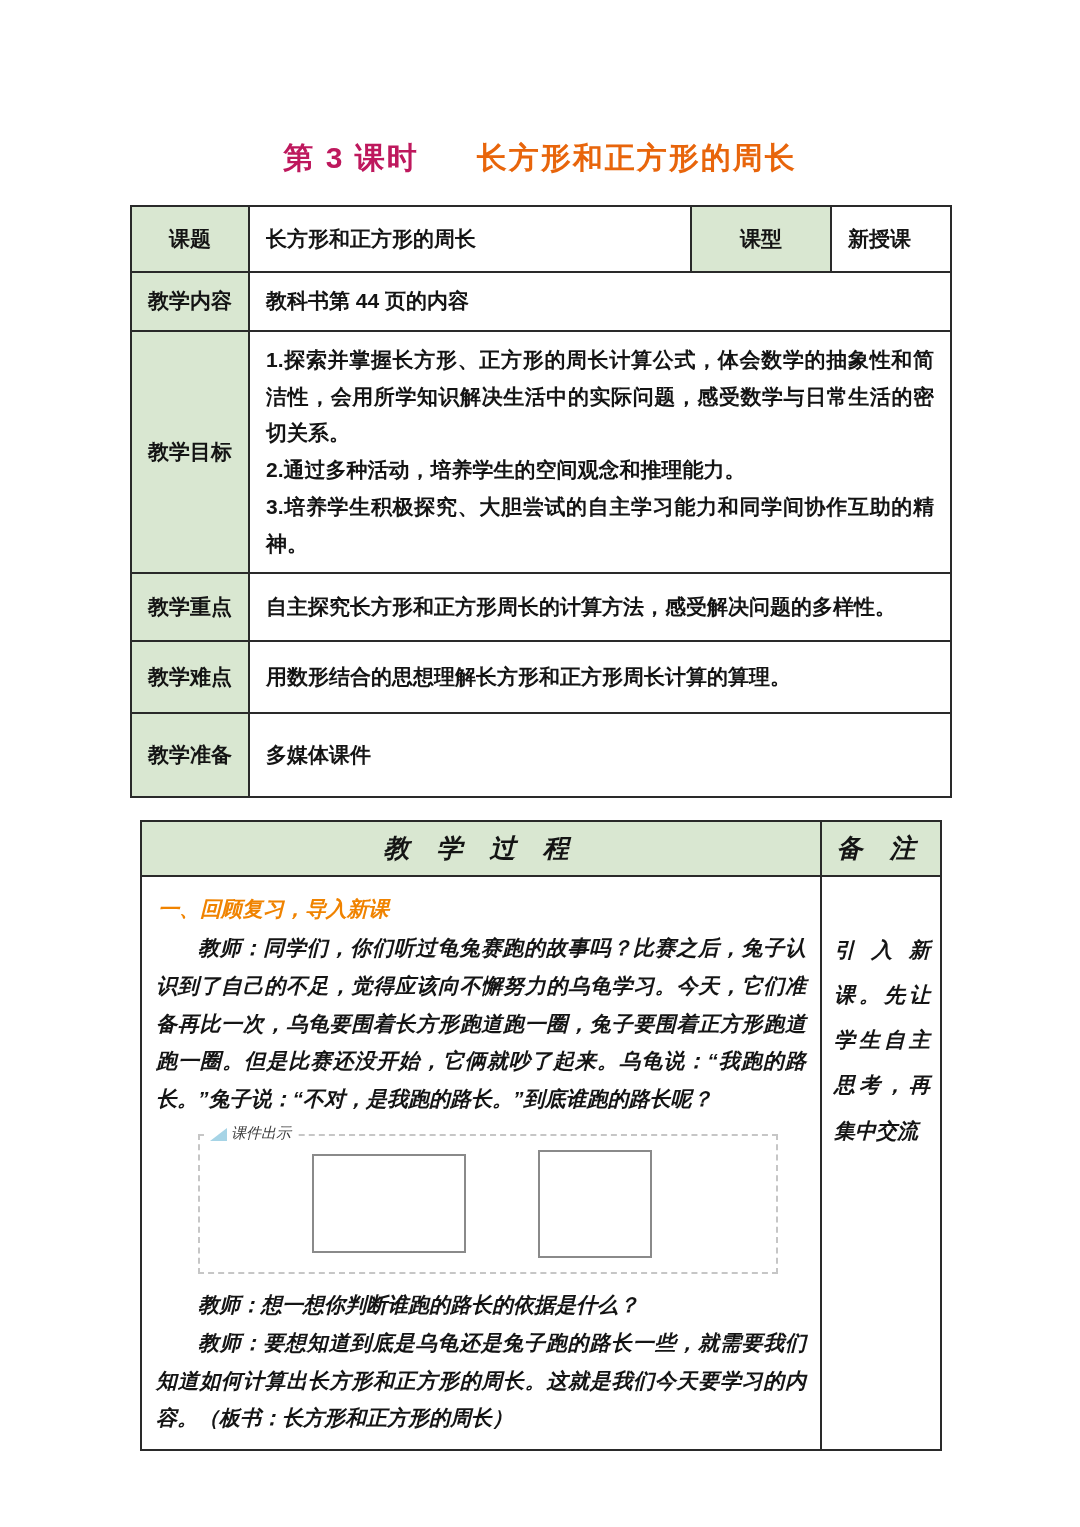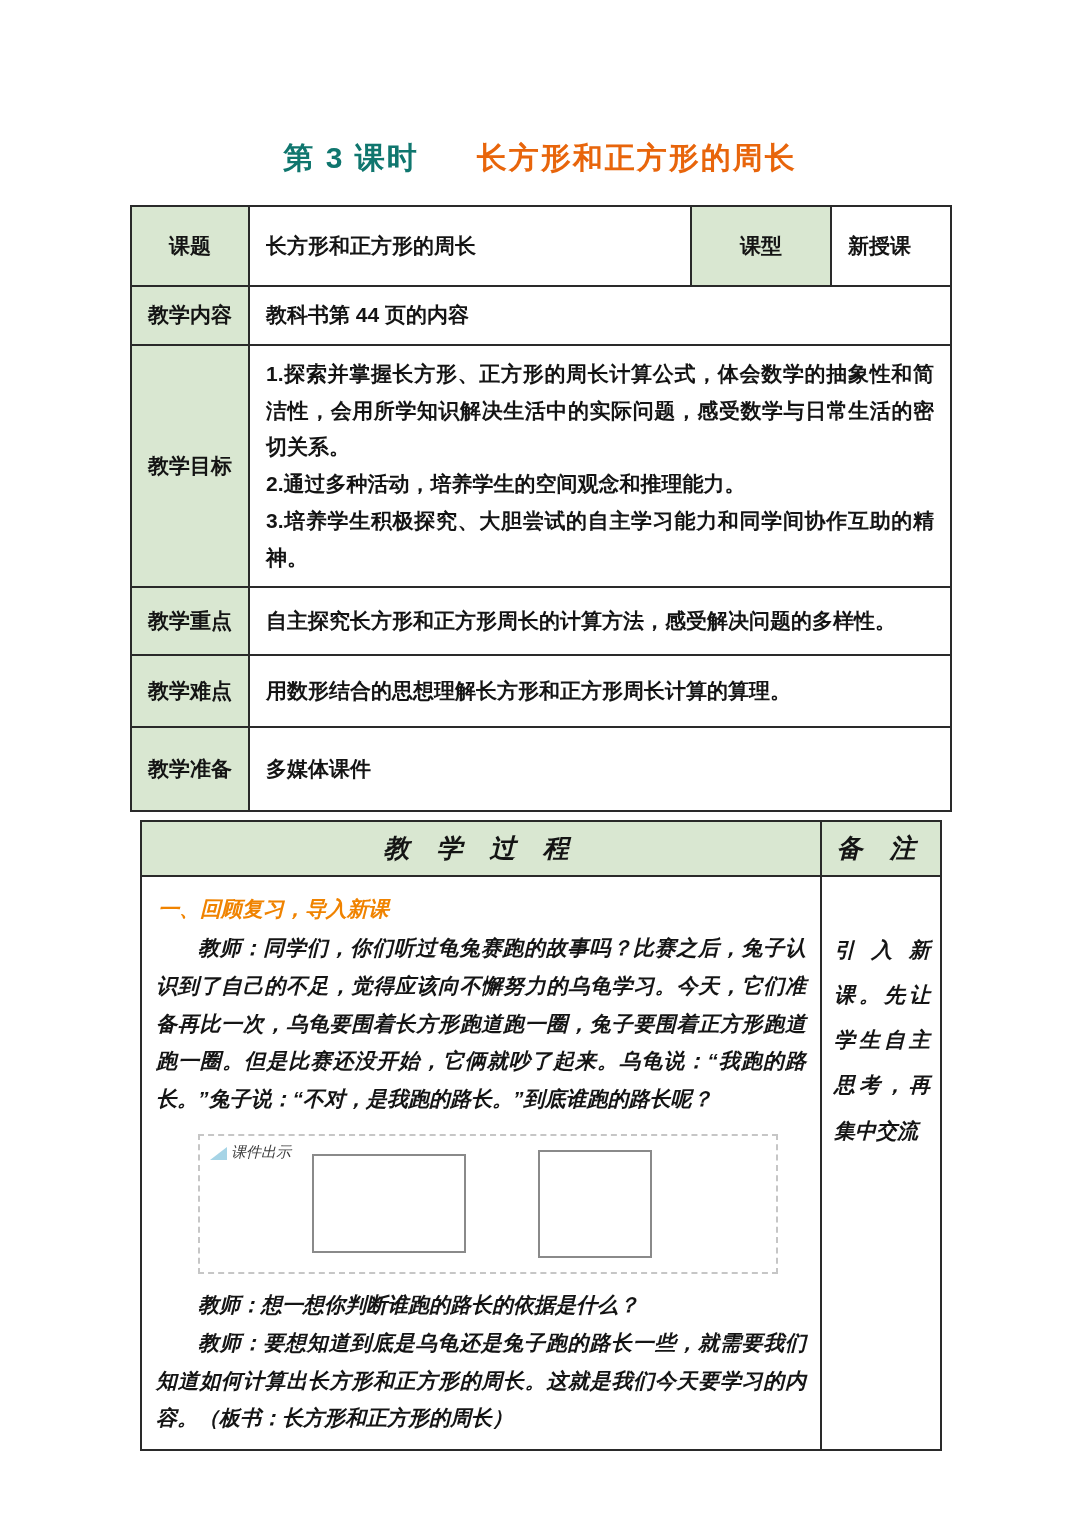--- a/index.html
+++ b/index.html
@@ -10,21 +10,21 @@
     color: #141414;
   }
   .page { position: relative; width: 1080px; height: 1527px; overflow: hidden; background: #fff; }
 
   
   .doc-title {
     position: absolute; top: 138px; left: 0; width: 100%;
     display: flex; justify-content: center; gap: 58px;
     font-size: 30px; font-weight: bold; letter-spacing: 2px;
   }
-  .doc-title .lesson { color: #0f766e; }
+  .doc-title .lesson { color: #be185d; }
   .doc-title .topic  { color: #e8650b; }
 
   
   table { border-collapse: collapse; table-layout: fixed; }
   td { border: 2px solid #2a2a2a; font-size: 21px; font-weight: bold; color: #141414; }
   td.hd {
     background: #d9e7d1; text-align: center; vertical-align: middle;
   }
   td.val { padding: 10px 16px; line-height: 1.75; text-align: justify; vertical-align: middle; }
 
@@ -42,21 +42,21 @@
     margin: 0; font-size: 21px; font-weight: bold; line-height: 1.8;
     text-indent: 2em; text-align: justify;
   }
 
   
   .courseware { position: relative; margin: 16px 0 12px 42px; width: 580px; }
   .cw-label {
     position: absolute; top: -10px; left: 6px;
     background: #ffffff; padding: 0 6px;
     font-size: 15px; font-weight: normal; color: #3a3a3a;
-    display: flex; align-items: flex-end; gap: 4px; margin-top: 19px;
+    display: flex; align-items: flex-end; gap: 4px;
   }
   .cw-icon {
     display: inline-block; width: 0; height: 0;
     border-style: solid; border-width: 0 0 13px 17px;
     border-color: transparent transparent #a6d4e6 transparent;
     margin-bottom: 2px;
   }
   .cw-box {
     border: 2px dashed #c6c6c6; height: 136px;
     display: flex; align-items: center; padding-left: 112px; gap: 72px;
@@ -77,21 +77,21 @@
   </div>
 
   <table class="info-table">
     <colgroup>
       <col style="width:118px">
         <col style="width:442px">
         <col style="width:140px">
         <col style="width:120px">
     </colgroup>
     <tbody>
-        <tr style="height:80px">
+        <tr style="height:66px">
       <td class="hd">课题</td>
       <td class="val">长方形和正方形的周长</td>
       <td class="hd">课型</td>
       <td class="val">新授课</td>
     </tr>
     <tr style="height:52px">
       <td class="hd">教学内容</td>
       <td class="val" colspan="3">教科书第 44 页的内容</td>
     </tr>
     <tr style="height:225px">

